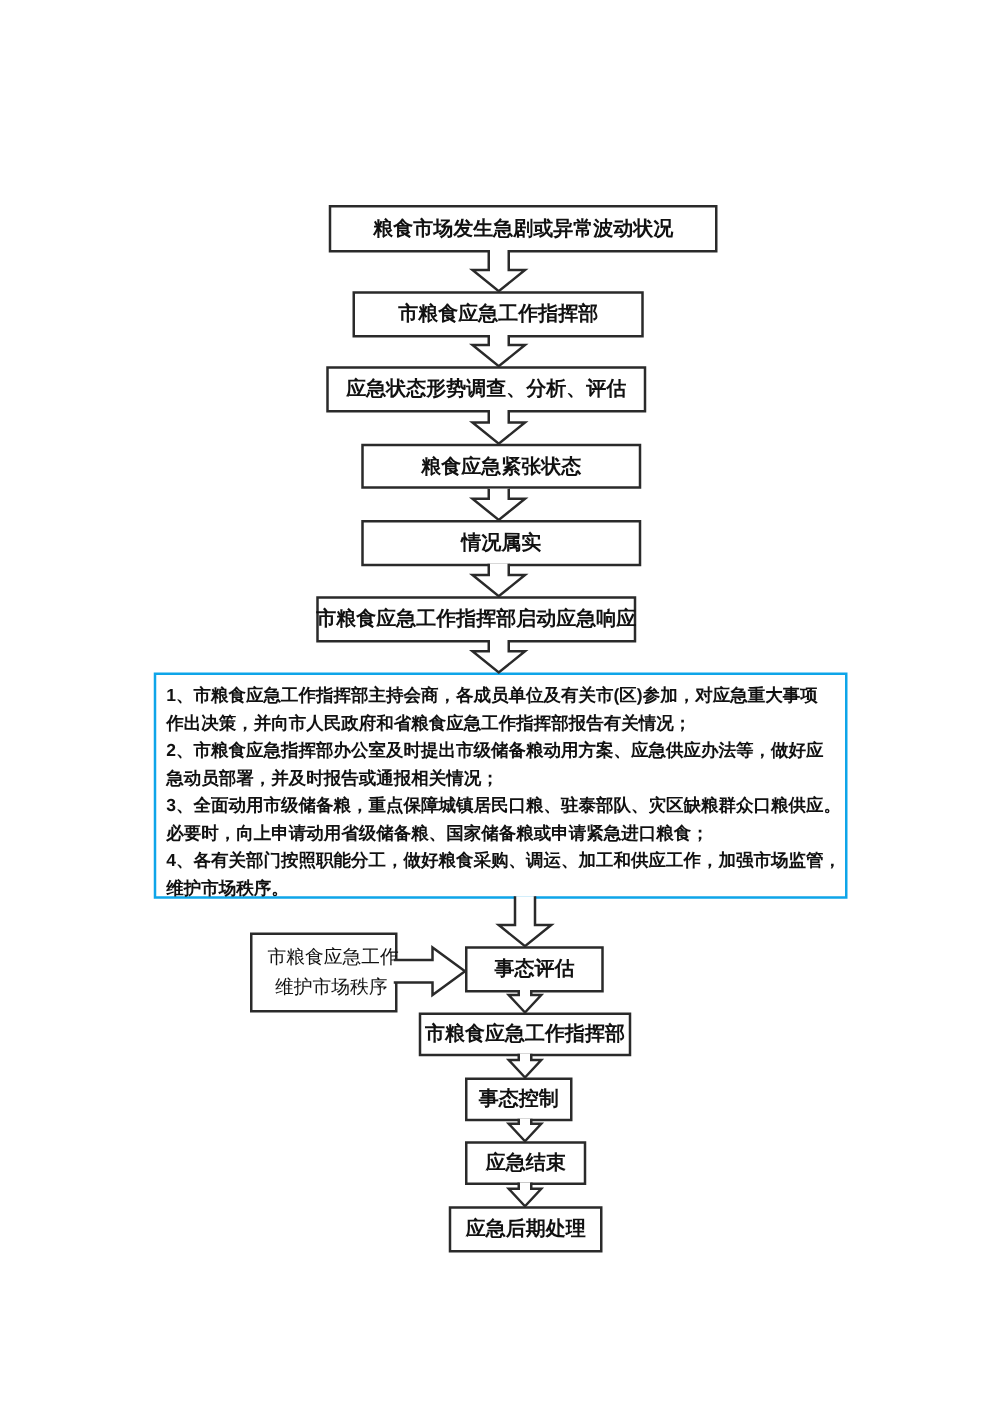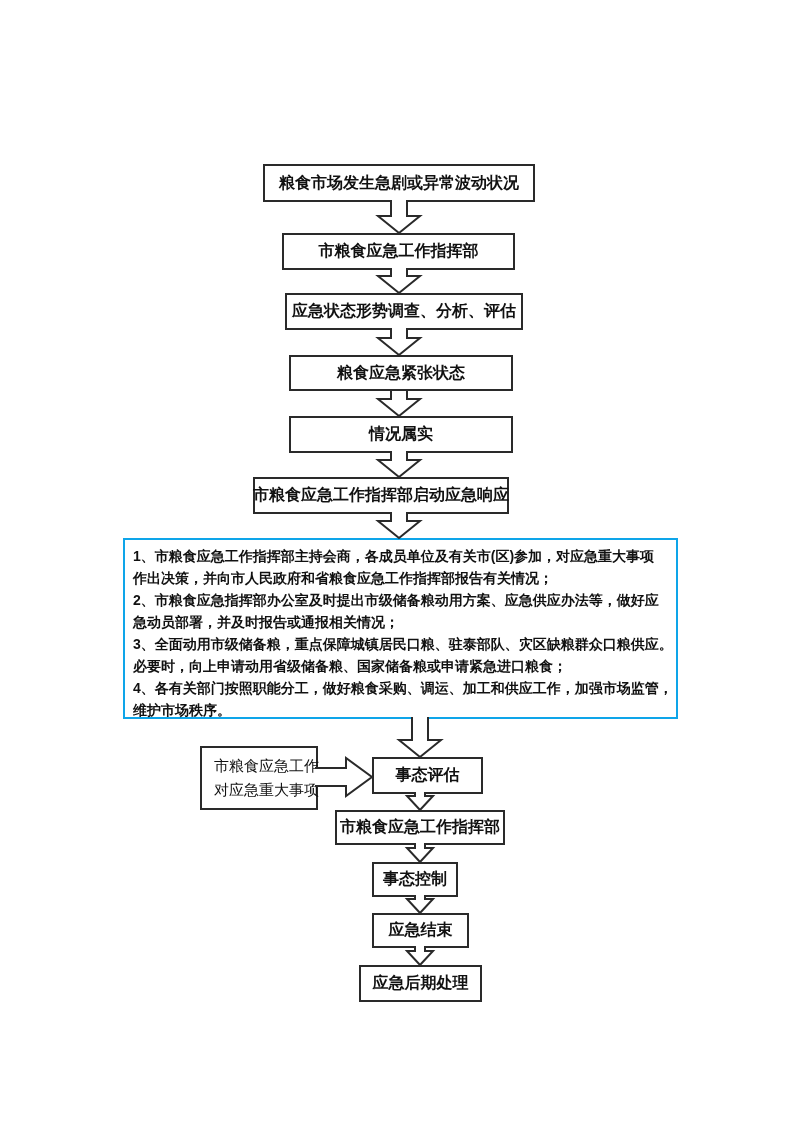--- a/index.html
+++ b/index.html
@@ -69,37 +69,37 @@
     stroke: #2a2a2a;
     stroke-width: 2;
     stroke-linejoin: miter;
   }
 </style>
 </head>
 <body>
 
 <div class="page">
 
-  <div class="fbox" style="left:263px;top:164px;width:272px;height:38px">
+  <div class="fbox" style="left:263px;top:164px;width:311px;height:38px">
     <span>粮食市场发生急剧或异常波动状况</span>
   </div>
 
   <svg class="arrow" style="left:377px;top:200px" width="44" height="34" viewBox="0 0 44 34">
     <path d="M14 0 V16 H1 L22 33 L43 16 H30 V0"></path>
   </svg>
 
   <div class="fbox" style="left:282px;top:233px;width:233px;height:37px">
     <span>市粮食应急工作指挥部</span>
   </div>
 
   <svg class="arrow" style="left:377px;top:268px" width="44" height="26" viewBox="0 0 44 26">
     <path d="M14 0 V8 H1 L22 25 L43 8 H30 V0"></path>
   </svg>
 
-  <div class="fbox" style="left:285px;top:293px;width:238px;height:37px">
+  <div class="fbox" style="left:261px;top:293px;width:256px;height:37px">
     <span>应急状态形势调查、分析、评估</span>
   </div>
 
   <svg class="arrow" style="left:377px;top:328px" width="44" height="28" viewBox="0 0 44 28">
     <path d="M14 0 V10 H1 L22 27 L43 10 H30 V0"></path>
   </svg>
 
   <div class="fbox" style="left:289px;top:355px;width:224px;height:36px">
     <span>粮食应急紧张状态</span>
   </div>
@@ -134,21 +134,21 @@
     <div class="bline">4、各有关部门按照职能分工，做好粮食采购、调运、加工和供应工作，加强市场监管，</div>
     <div class="bline">维护市场秩序。</div>
   </div>
 
   <svg class="arrow" style="left:398px;top:717px" width="44" height="41" viewBox="0 0 44 41">
     <path d="M14 0 V23 H1 L22 40 L43 23 H30 V0"></path>
   </svg>
 
   <div class="sidebox">
     <div class="sline">市粮食应急工作</div>
-    <div class="sline">对应急重大事项</div>
+    <div class="sline">维护市场秩序</div>
   </div>
 
   <svg class="arrow" style="left:315px;top:757px" width="58" height="40" viewBox="0 0 58 40">
     <path d="M0 11 H31 V1 L57 20 L31 39 V29 H0"></path>
   </svg>
 
   <div class="fbox" style="left:372px;top:757px;width:111px;height:37px">
     <span>事态评估</span>
   </div>
 

